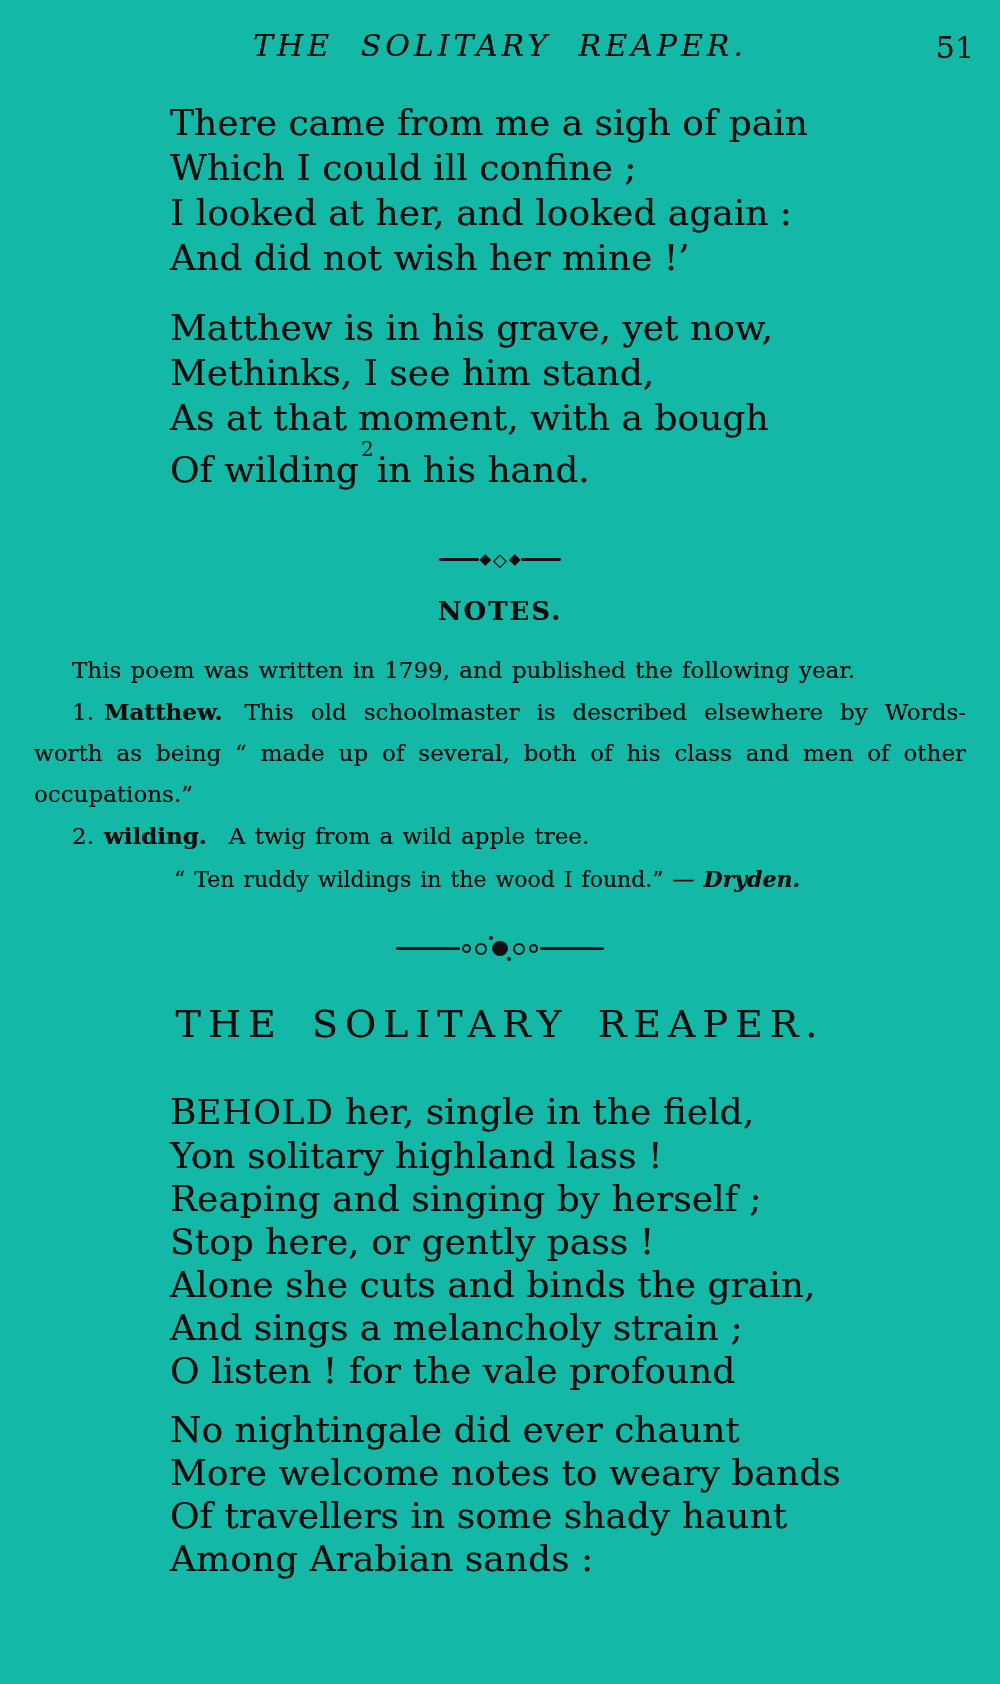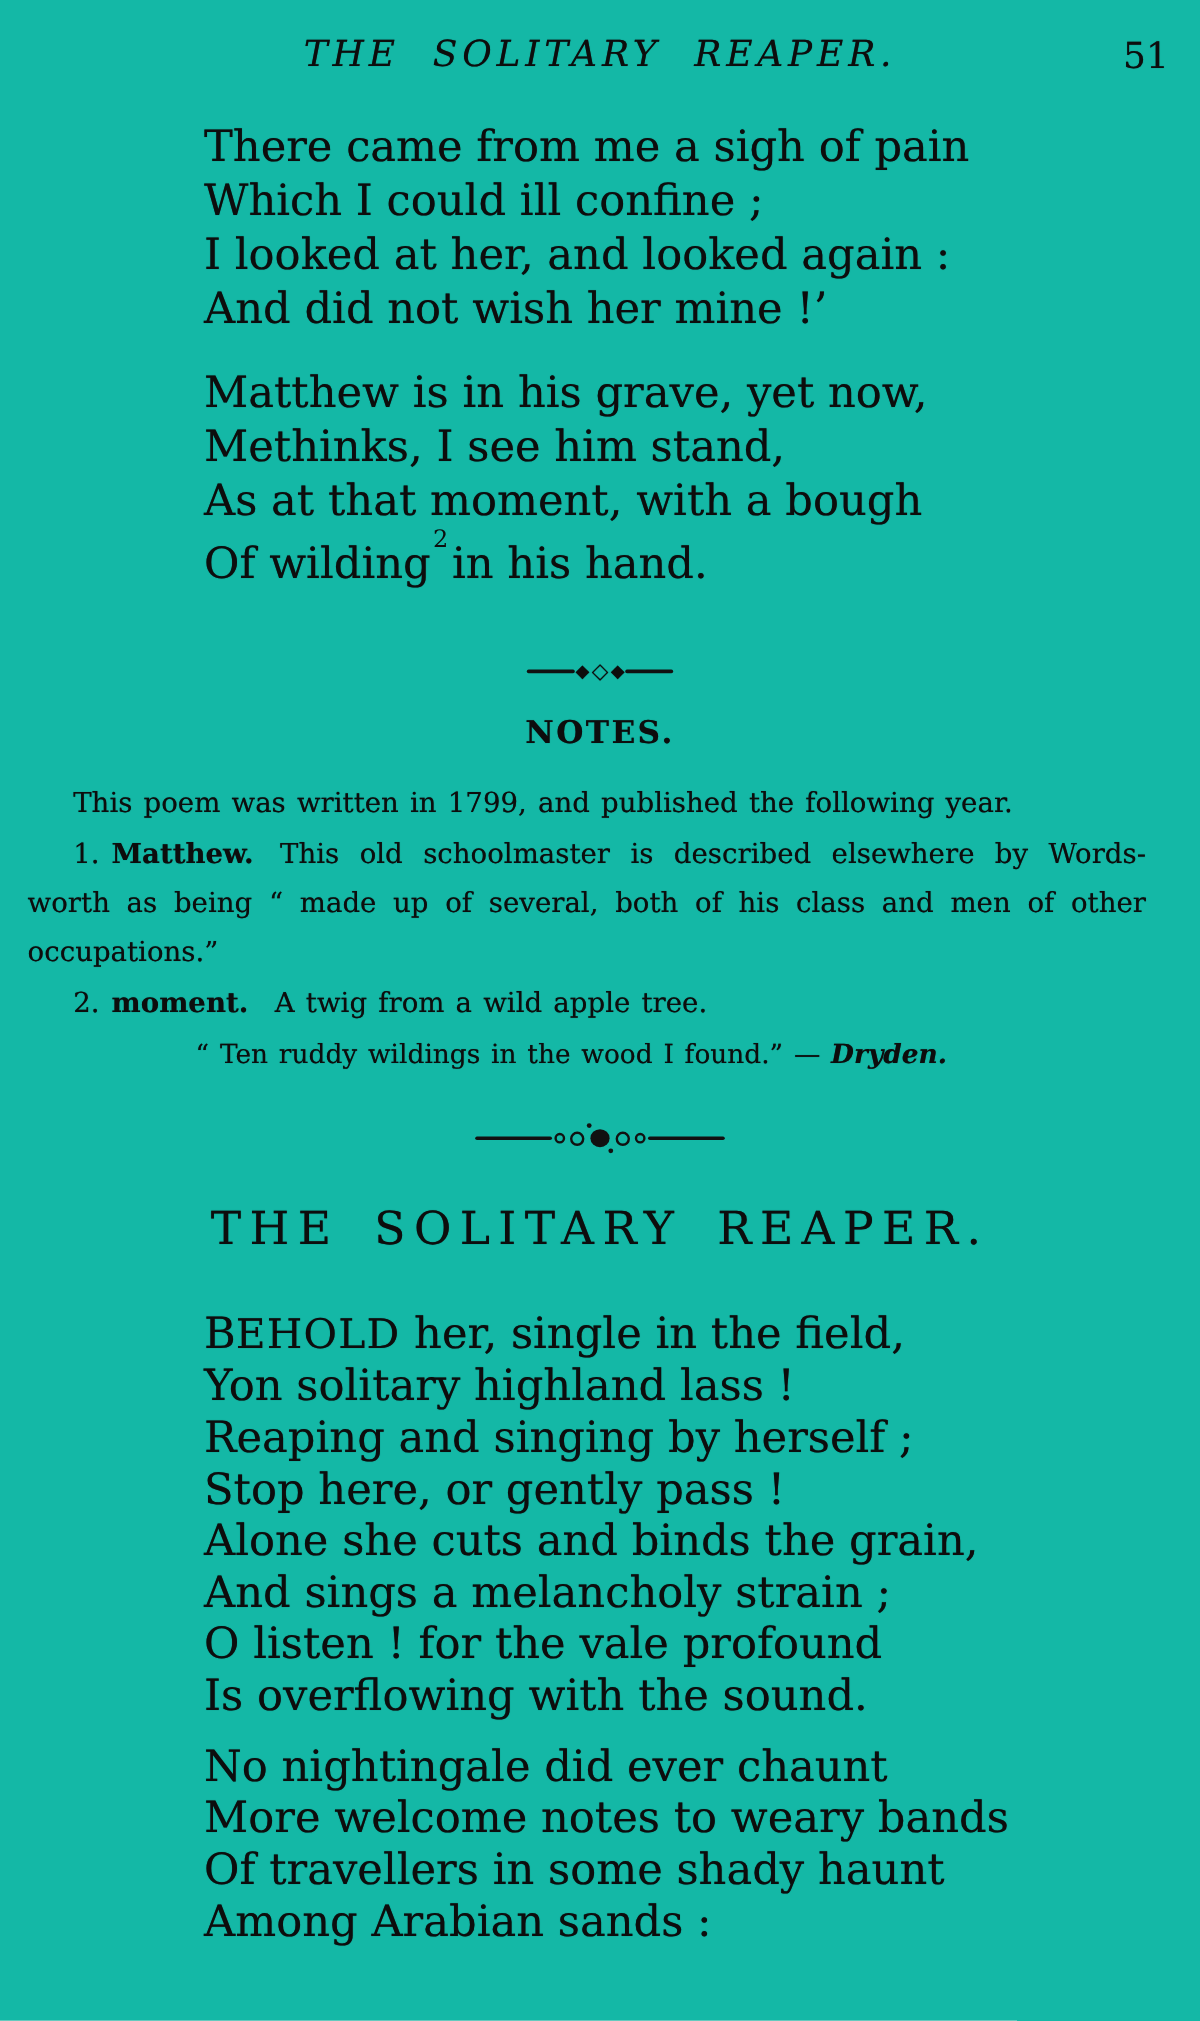--- a/index.html
+++ b/index.html
@@ -46,21 +46,21 @@
     content:""; position:absolute; width:4px; height:4px; background:#111; border-radius:50%;
   }
   .divider-b .blob::before { top:-5px; left:-3px; }
   .divider-b .blob::after  { bottom:-5px; right:-3px; }
 
   
   .notes-heading {
     position:absolute; top:596px; left:0; right:0; text-align:center;
     font-weight:bold; font-size:26px; letter-spacing:2px;
   }
-  .notes { position:absolute; left:23px; top:650px; width:932px; font-size:23px; line-height:41px; word-spacing:2px; }
+  .notes { position:absolute; left:34px; top:650px; width:932px; font-size:23px; line-height:41px; word-spacing:2px; }
   .nline { white-space:nowrap; }
   .indent { padding-left:38px; }
   .stretch { text-align:justify; text-align-last:justify; white-space:normal; }
   .note-num { margin-right:10px; }
   .note-term { font-weight:bold; margin-right:22px; }
   .quote-line { padding-left:140px; font-size:22px; margin-top:2px; }
   .attrib { font-style:italic; font-weight:bold; }
 
   
   .section-title {
@@ -104,21 +104,21 @@
   <div class="notes-heading">NOTES.</div>
 
   <div class="notes">
     <div class="nline indent">This poem was written in 1799, and published the following year.</div>
     <div class="nline indent stretch">
       <span class="note-num">1.</span><span class="note-term">Matthew.</span><span>This old schoolmaster is described elsewhere by Words-</span>
     </div>
     <div class="nline stretch">worth as being “ made up of several, both of his class and men of other</div>
     <div class="nline">occupations.”</div>
     <div class="nline indent">
-      <span class="note-num">2.</span><span class="note-term">moment.</span><span>A twig from a wild apple tree.</span>
+      <span class="note-num">2.</span><span class="note-term">wilding.</span><span>A twig from a wild apple tree.</span>
     </div>
     <div class="nline quote-line">
       <span>“ Ten ruddy wildings in the wood I found.” — </span><span class="attrib">Dryden.</span>
     </div>
   </div>
 
   <div class="divider divider-b">
     <span class="rule"></span>
     <span class="ring sm"></span>
     <span class="ring lg"></span>
@@ -134,21 +134,20 @@
     <div class="stanza">
       <div class="pline">
         <span>B</span><span class="sc">EHOLD</span><span> her, single in the field,</span>
       </div>
       <div class="pline">Yon solitary highland lass !</div>
       <div class="pline">Reaping and singing by herself ;</div>
       <div class="pline">Stop here, or gently pass !</div>
       <div class="pline">Alone she cuts and binds the grain,</div>
       <div class="pline">And sings a melancholy strain ;</div>
       <div class="pline">O listen ! for the vale profound</div>
-      <div class="pline">Is overflowing with the sound.</div>
     </div>
     <div class="stanza stanza-2">
       <div class="pline">No nightingale did ever chaunt</div>
       <div class="pline">More welcome notes to weary bands</div>
       <div class="pline">Of travellers in some shady haunt</div>
       <div class="pline">Among Arabian sands :</div>
     </div>
   </div>
 
 </div>

